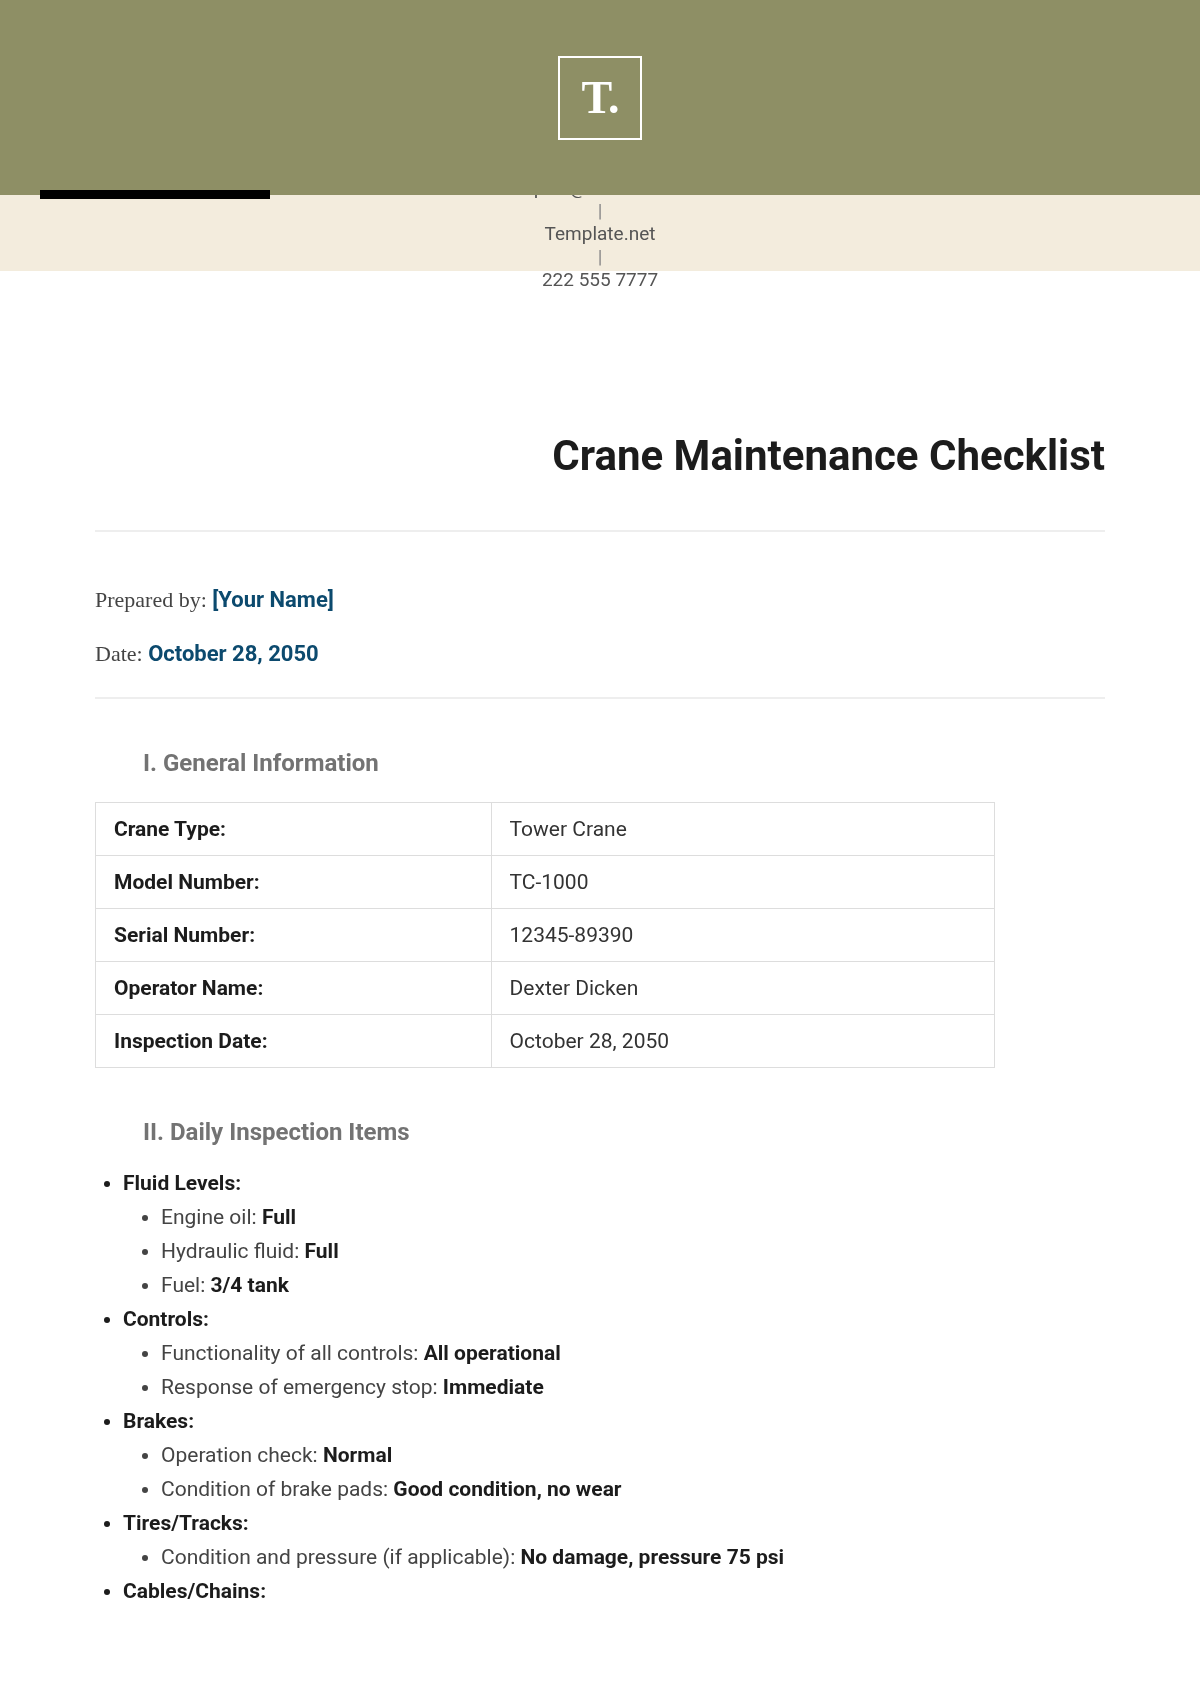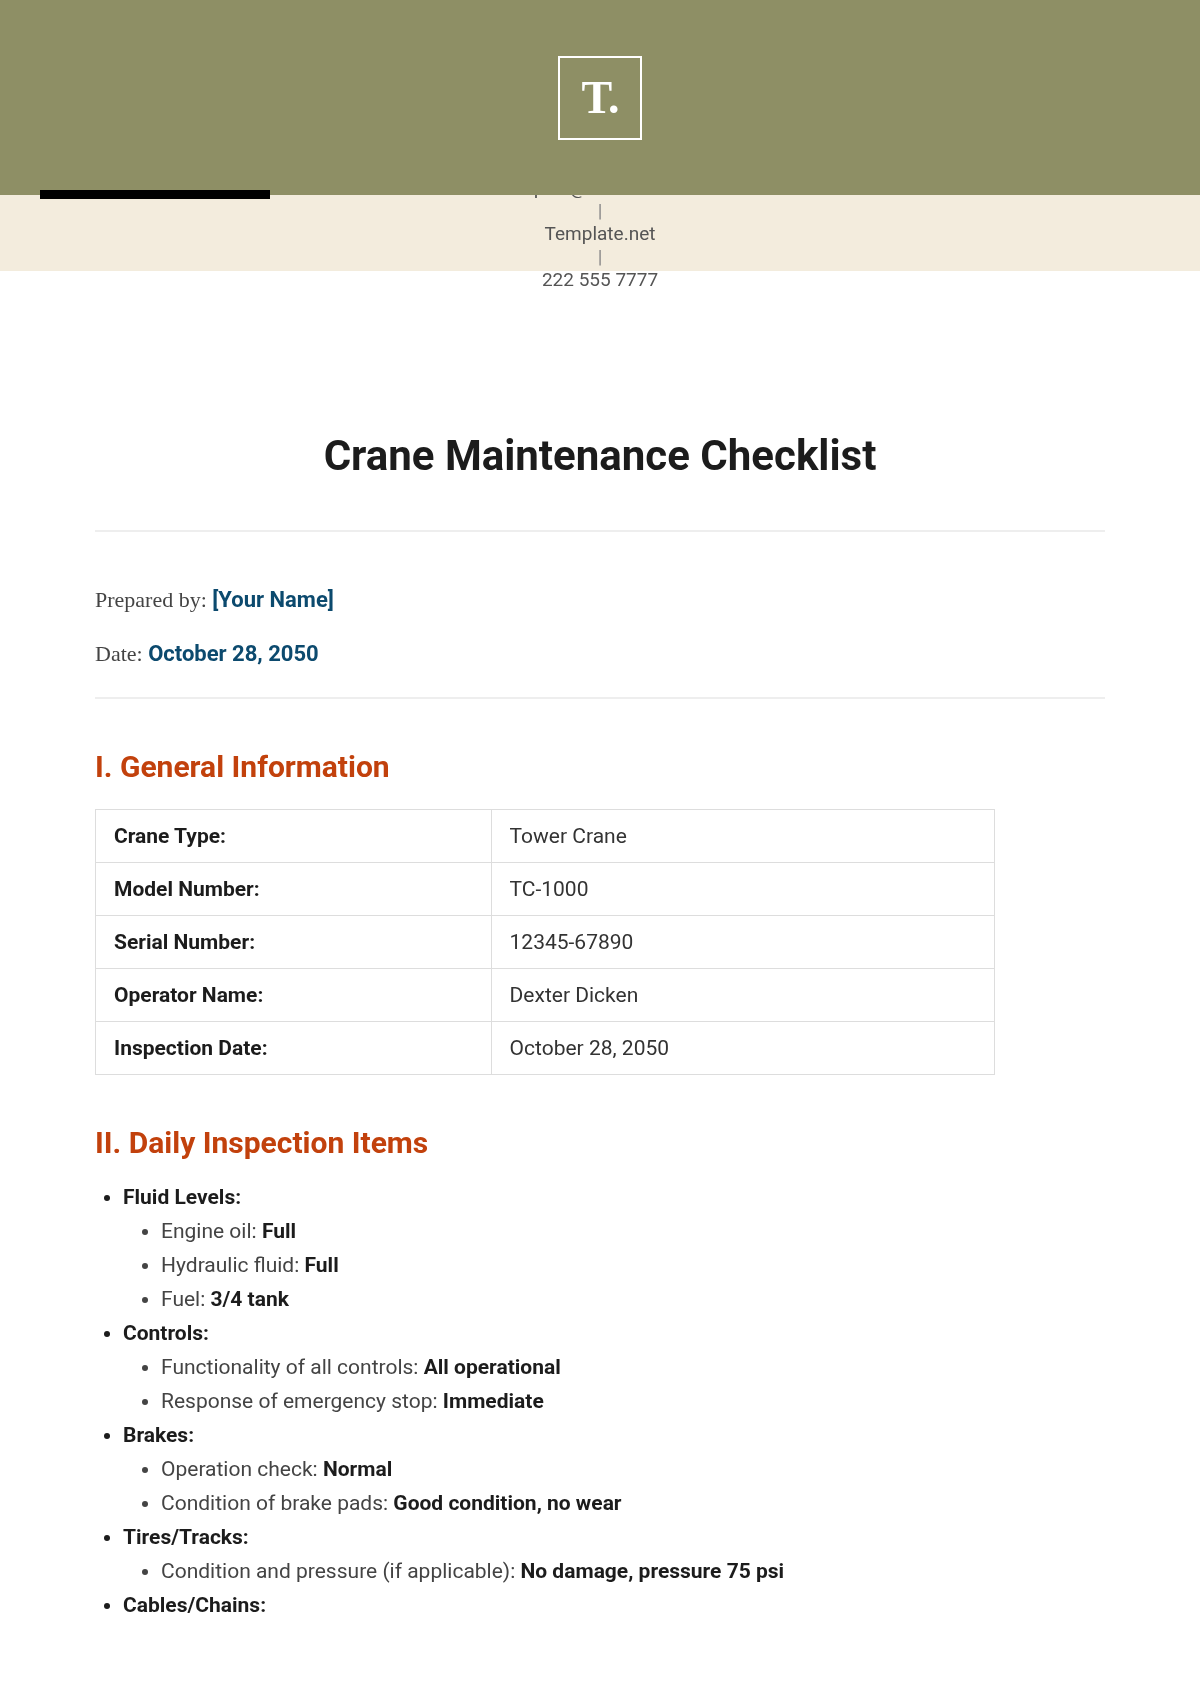--- a/index.html
+++ b/index.html
@@ -51,21 +51,21 @@
     flex-direction: column;
   }
   .header-sub span.sep {
     margin: 0 8px;
     color: #888;
   }
   .content {
     padding: 0 95px;
   }
   .title {
-    text-align: center;
+    text-align: right;
     font-size: 42px;
     font-weight: 700;
     margin-top: 160px;
     margin-bottom: 50px;
     color: #1c1c1c;
   }
   hr.divider {
     border: none;
     border-top: 2px solid #eee;
     margin: 0 0 55px 0;
@@ -76,24 +76,25 @@
     margin-bottom: 28px;
   }
   .meta-line .label { color: #444; font-family: Liberation Serif, serif; }
   .meta-line .value { font-weight: 700; color: #0c4a6e; }
   hr.divider2 {
     border: none;
     border-top: 2px solid #eee;
     margin: 30px 0 50px 0;
   }
   .section-title {
-    font-size: 30px;
-    font-weight: 700;
-    color: #c2410c;
+    font-size: 24px;
+    font-weight: 700;
+    color: #737373;
     margin-bottom: 25px;
+    margin-left: 48px;
   }
   table.info {
     width: 900px;
     border-collapse: collapse;
     margin-bottom: 50px;
   }
   table.info td {
     border: 1px solid #ddd;
     padding: 14px 18px;
     font-size: 21px;
@@ -174,21 +175,21 @@
         <tr>
       <td class="key">Crane Type:</td>
       <td class="val">Tower Crane</td>
     </tr>
     <tr>
       <td class="key">Model Number:</td>
       <td class="val">TC-1000</td>
     </tr>
     <tr>
       <td class="key">Serial Number:</td>
-      <td class="val">12345-67890</td>
+      <td class="val">12345-89390</td>
     </tr>
     <tr>
       <td class="key">Operator Name:</td>
       <td class="val">Dexter Dicken</td>
     </tr>
     <tr>
       <td class="key">Inspection Date:</td>
       <td class="val">October 28, 2050</td>
     </tr>
   </tbody>

